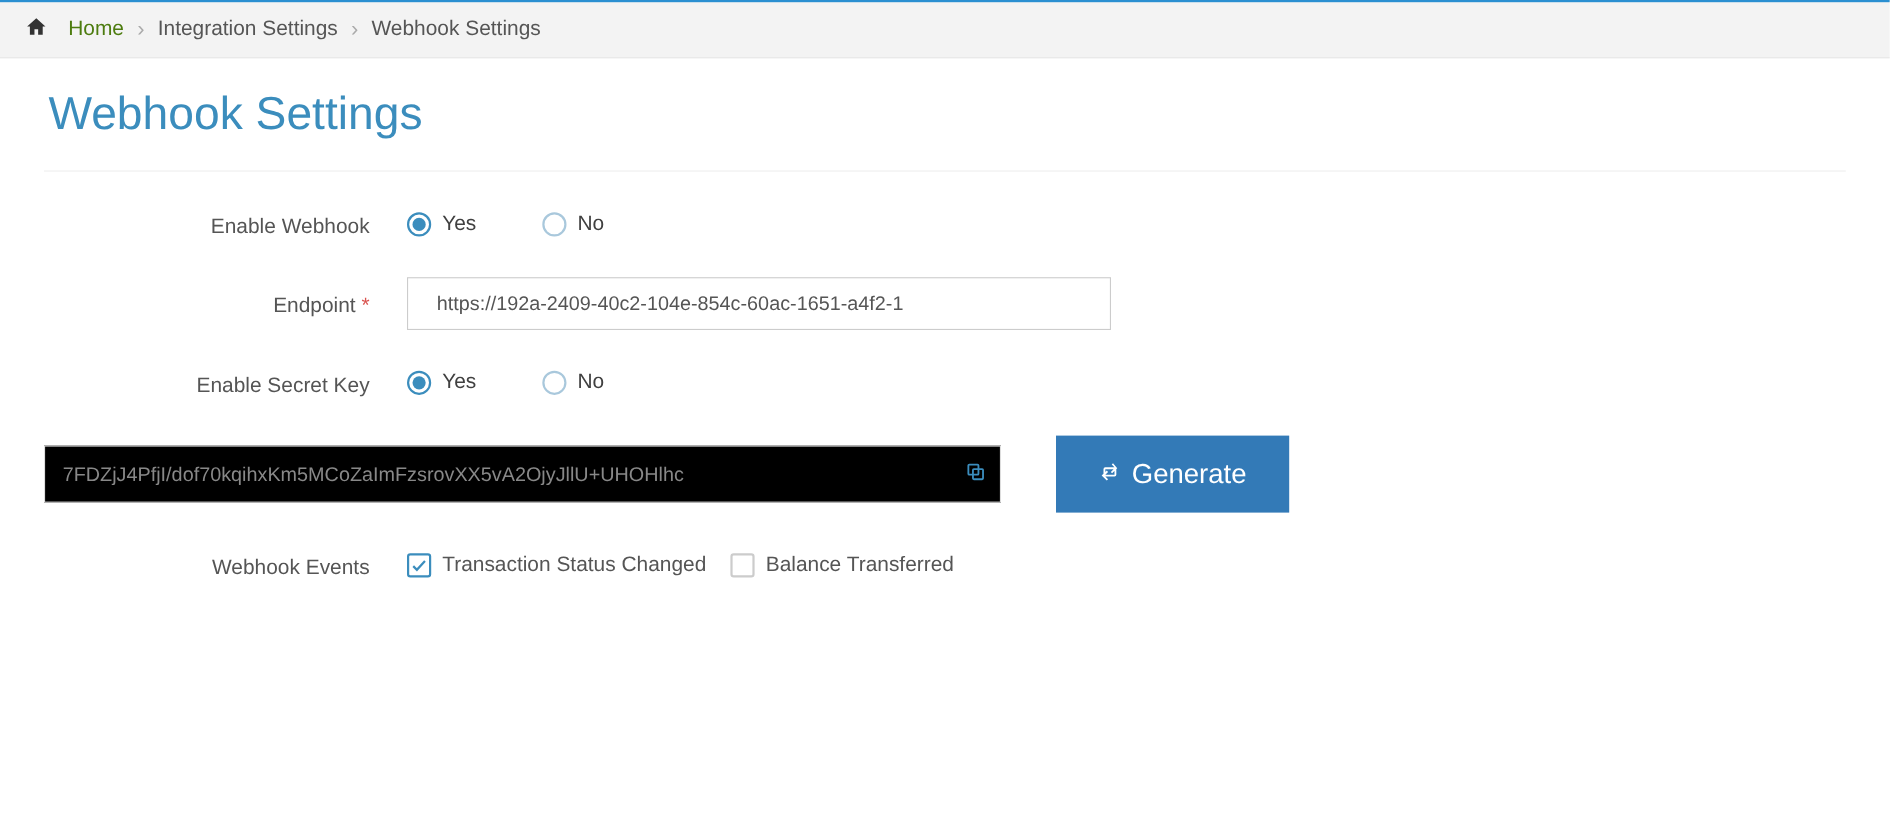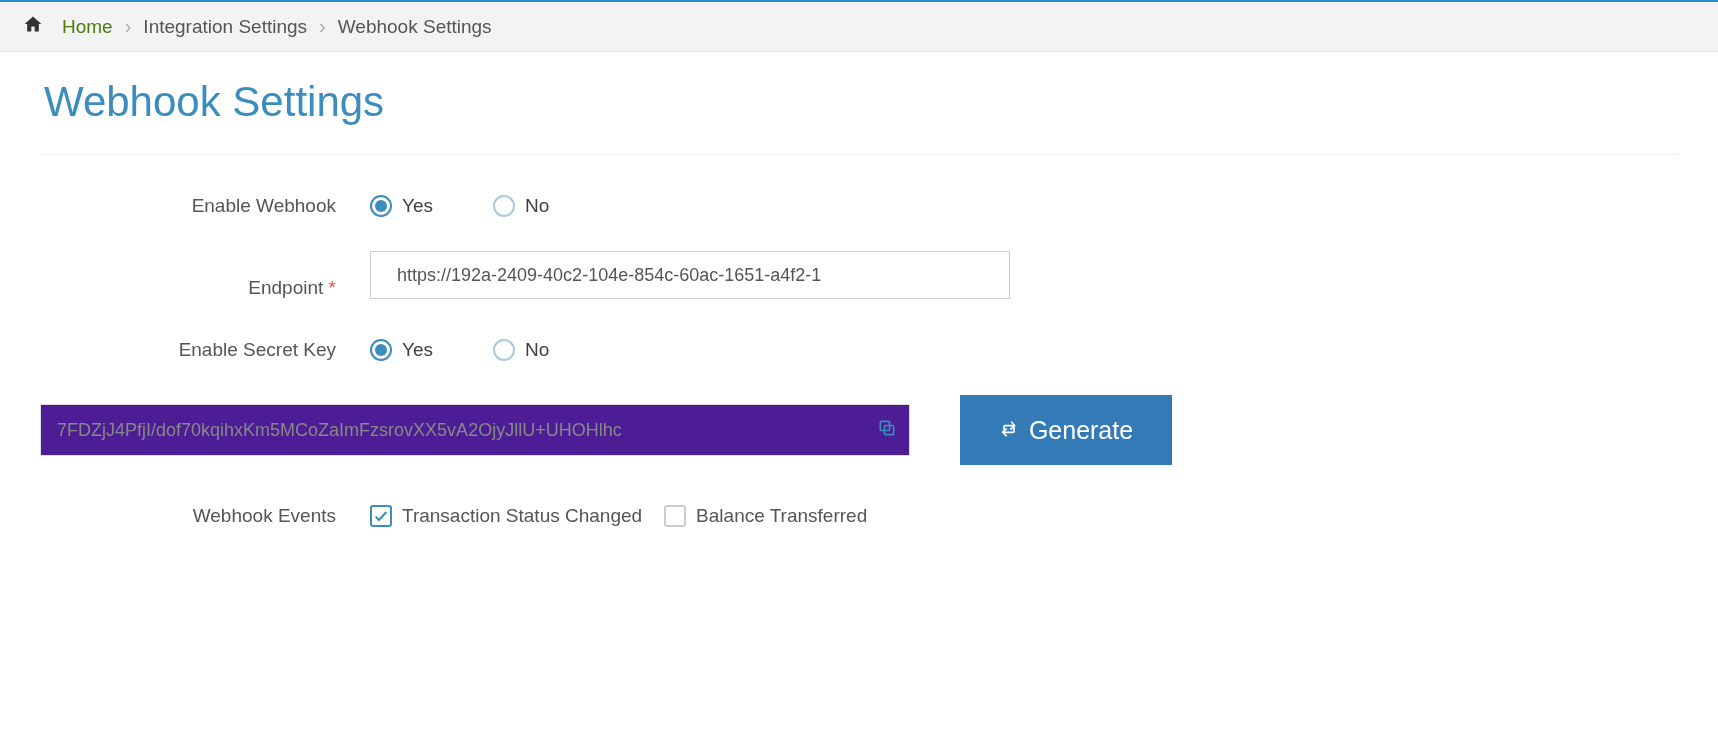--- a/index.html
+++ b/index.html
@@ -35,21 +35,21 @@
       font-size: 42px;
       color: #3b8dbd;
       padding: 26px 4px 28px;
       border-bottom: 1px solid #eee;
     }
 
     
     .form-area { padding-top: 34px; }
     .form-row {
       display: flex;
-      align-items: flex-end;
+      align-items: center;
       margin-bottom: 34px;
     }
     .form-row .label-col {
       width: 330px;
       text-align: right;
       padding-right: 34px;
       padding-top: 6px;
       color: #555;
       font-size: 19px;
     }
@@ -79,21 +79,21 @@
       font-size: 18px;
       color: #555;
     }
 
     
     .secret-row .field-col { align-items:center; }
     .secret-wrap {
       width: 870px;
       height: 52px;
       border: 1px solid #ddd;
-      background: #4c1d95;
+      background: #000000;
       display:flex; align-items:center; justify-content:space-between;
       padding: 0 12px 0 16px;
       color: #888;
       font-size: 18px;
       overflow:hidden; white-space:nowrap;
     }
     .secret-text { overflow:hidden; text-overflow:clip; flex:1; }
     .copy-icon { color:#3b8dbd; flex-shrink:0; margin-left:8px; }
 
     .gen-btn {

